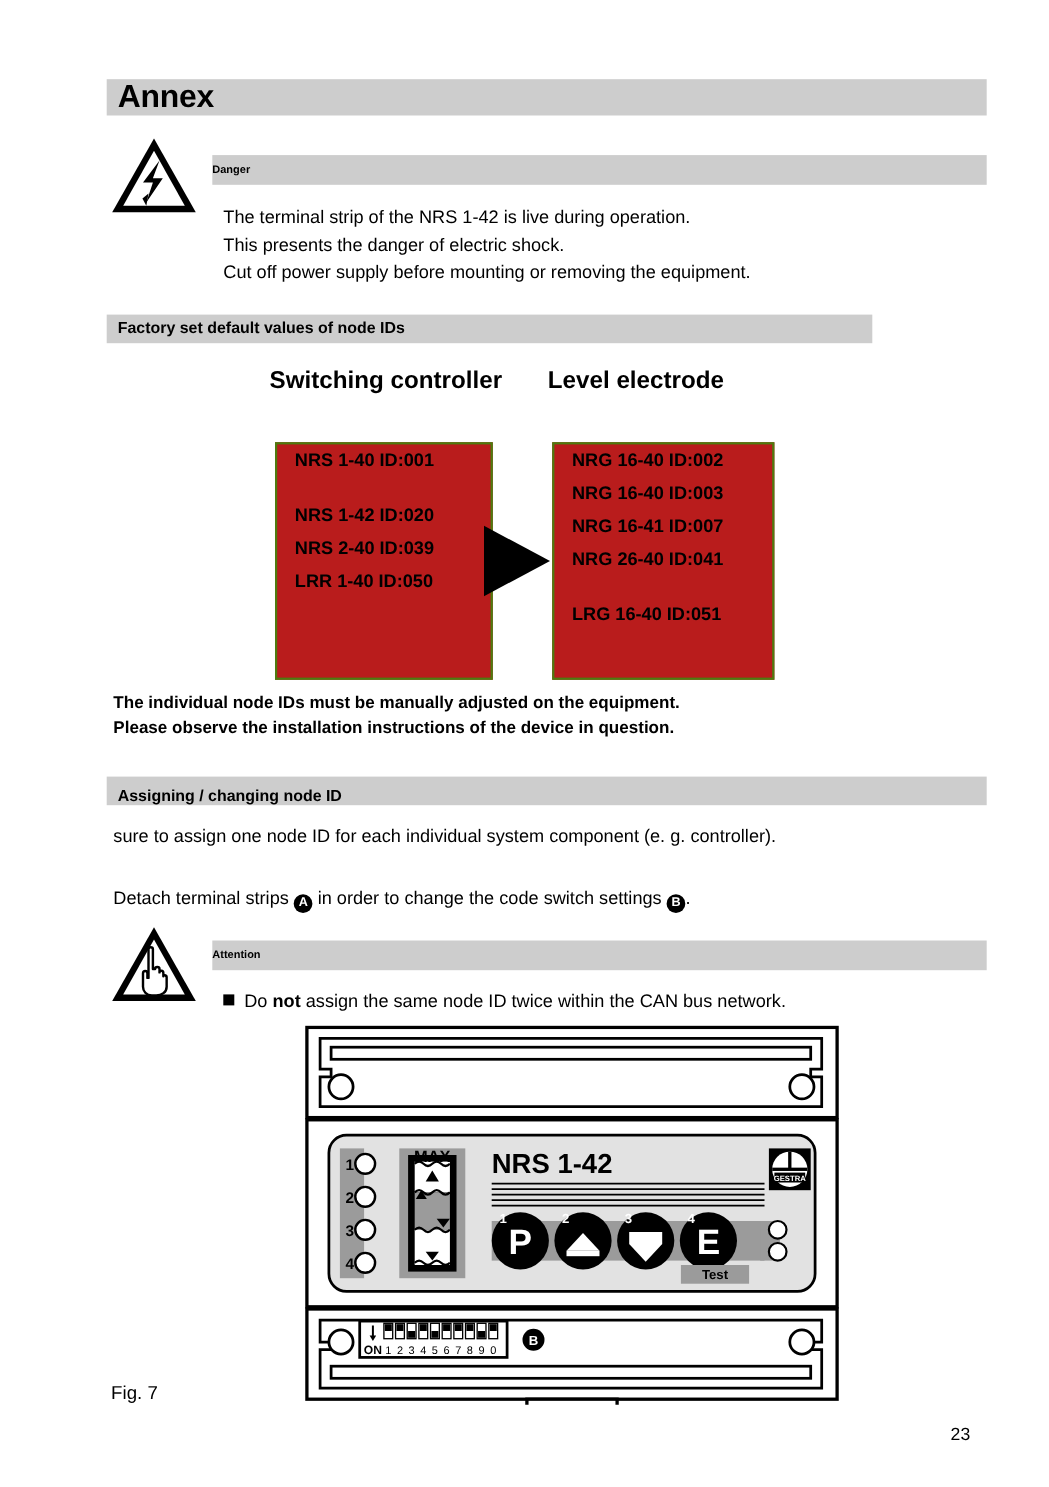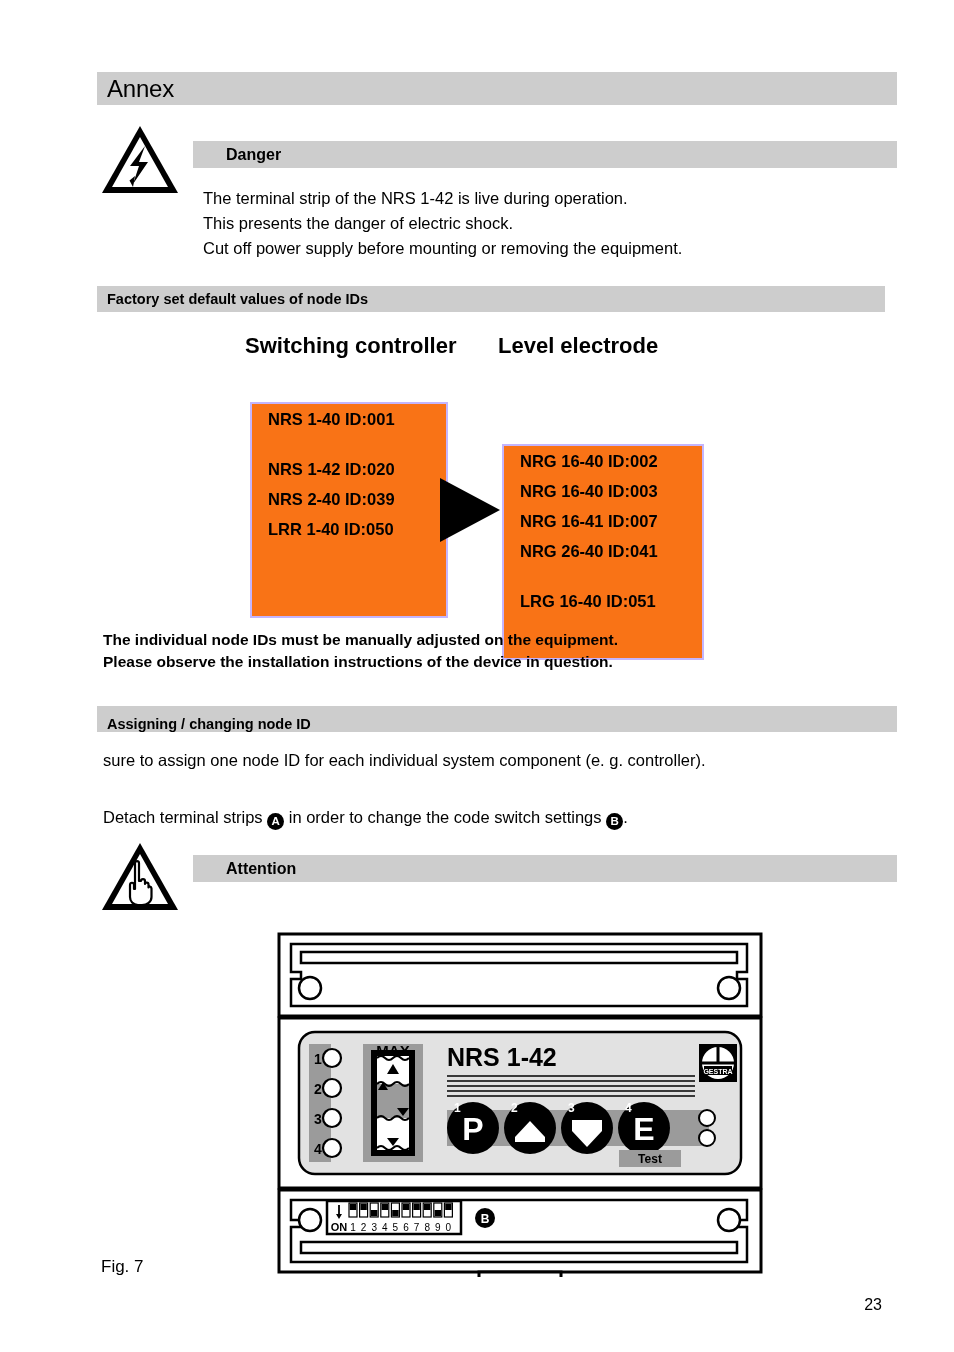--- a/index.html
+++ b/index.html
@@ -26,33 +26,33 @@
   .bar {
     position: absolute;
     background: #cdcdcd;
     display: flex;
     align-items: center;
   }
   .bar-annex {
     left: 97px; top: 72px; width: 800px; height: 33px;
   }
   .bar-annex .bar-label {
-    font-size: 24px; font-weight: normal; padding-left: 10px; letter-spacing: -0.2px;
+    font-size: 29px; font-weight: bold; padding-left: 10px; letter-spacing: -0.2px;
   }
   .bar-danger {
     left: 193px; top: 141px; width: 704px; height: 27px;
   }
   .bar-attention {
     left: 193px; top: 855px; width: 704px; height: 27px;
   }
   .bar-danger .bar-label, .bar-attention .bar-label {
-    font-size: 16px; font-weight: bold; padding-left: 16px; margin-left: 17px;
+    font-size: 10px; font-weight: bold; padding-left: 0;
   }
   .bar-factory {
-    left: 97px; top: 286px; width: 788px; height: 26px;
+    left: 97px; top: 286px; width: 696px; height: 26px;
   }
   .bar-assign {
     left: 97px; top: 706px; width: 800px; height: 26px; align-items: flex-end;
   }
   .bar-factory .bar-label, .bar-assign .bar-label {
     font-size: 14.5px; font-weight: bold; padding-left: 10px;
   }
 
   
   .para {
@@ -104,26 +104,26 @@
     position: absolute;
     font-size: 22px;
     font-weight: bold;
     line-height: 27px;
   }
   .title-switching { left: 245px; top: 332px; width: 220px; }
   .title-level     { left: 498px; top: 332px; width: 250px; }
 
   .idbox {
     position: absolute;
-    border: 2px solid #c4b5fd;
-    background: #f97316;
+    border: 2px solid #4d7c0f;
+    background: #b91c1c;
     box-sizing: border-box;
   }
   .idbox-left  { left: 250px; top: 402px; width: 198px; height: 216px; }
-  .idbox-right { left: 502px; top: 402px; width: 202px; height: 216px; margin-top: 42px; }
+  .idbox-right { left: 502px; top: 402px; width: 202px; height: 216px; }
   .idbox ul { margin: 0; padding: 0; list-style: none; }
   .idbox li {
     font-size: 16.5px;
     font-weight: bold;
     line-height: 30px;
     padding-left: 16px;
     white-space: nowrap;
   }
   .idbox li.gap { height: 20px; line-height: 20px; }
 
@@ -245,20 +245,23 @@
                  L25.5 38 C25.5 43 21 46 16 46 L12 46 C7 46 4 42 4 38 L4 26
                  C4 23 8 23 8 26 L8 30 L9 30 Z" fill="#fff" stroke="#000" stroke-width="2.2" stroke-linejoin="round"></path>
       </g>
     </svg>
   </div>
 
   <div class="bar bar-attention">
     <span class="bar-label">Attention</span>
   </div>
 
+  <div class="para attn-bullet">
+    <span class="sq-bullet"></span><span>Do</span> <b>not</b> <span>assign the same node ID twice within the CAN bus network.</span>
+  </div>
 
   <div class="device">
     <svg width="486" height="345" viewBox="0 0 486 345">
 
       <rect x="2" y="2" width="482" height="82" fill="#fff" stroke="#000" stroke-width="3"></rect>
 
       <path d="M14 12 L470 12 L470 40 L460 40 L460 47 L470 47 L470 74 L14 74 L14 47 L24 47 L24 40 L14 40 Z" fill="#fff" stroke="#000" stroke-width="2.5"></path>
 
       <rect x="24" y="20" width="436" height="11" fill="#fff" stroke="#000" stroke-width="2.5"></rect>
 

